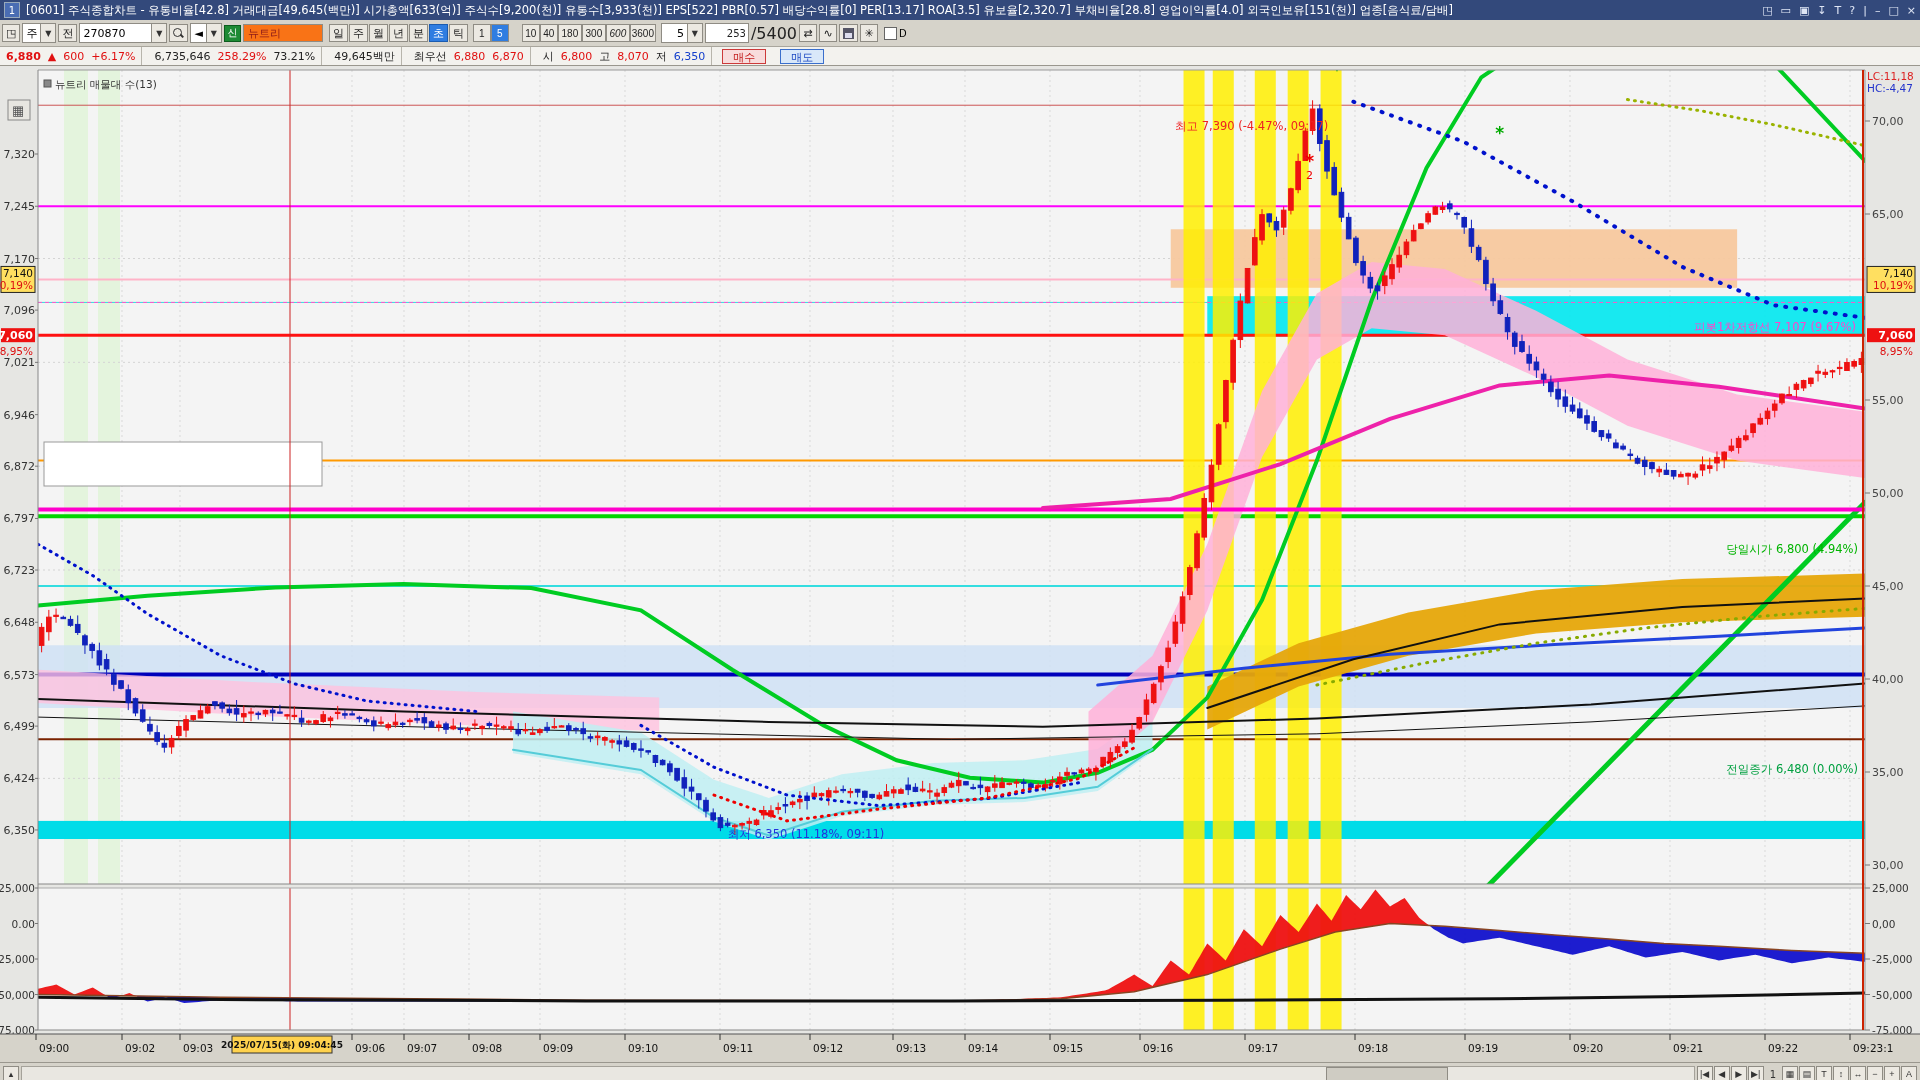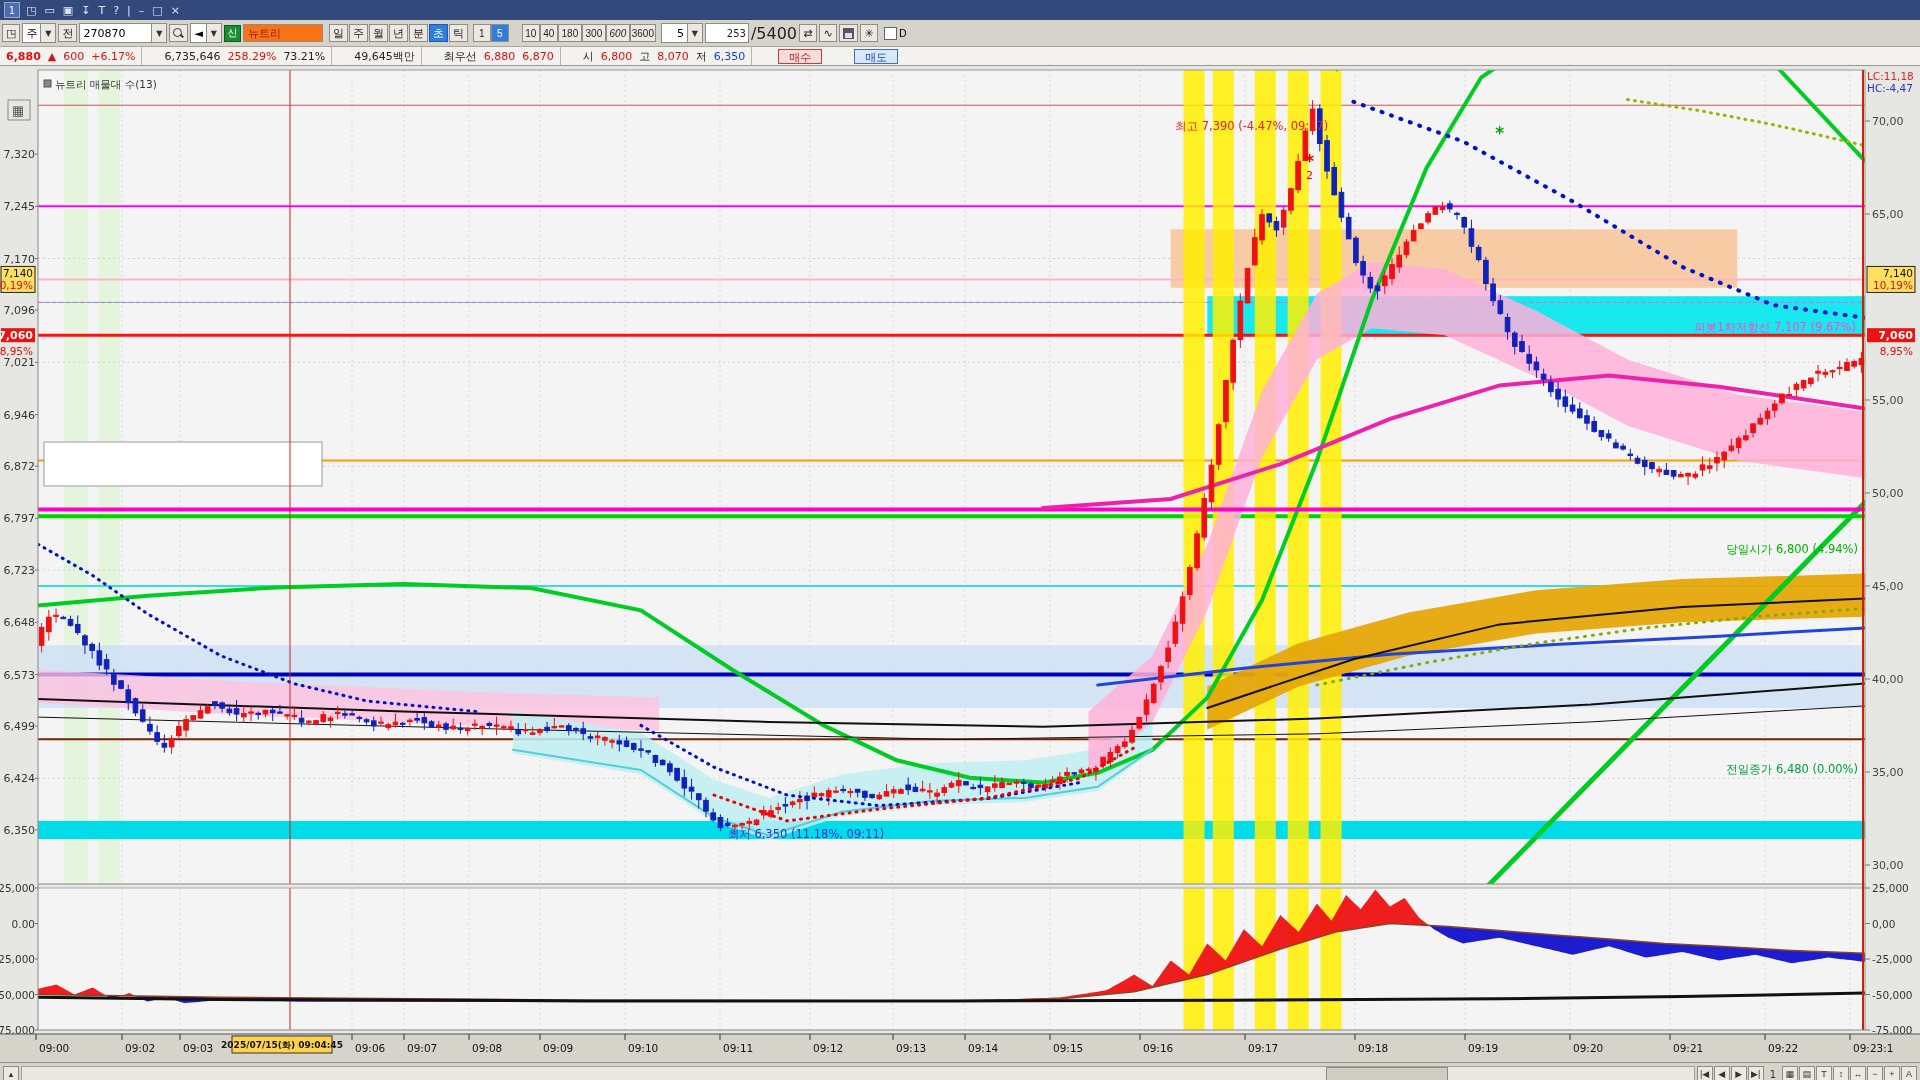--- a/index.html
+++ b/index.html
@@ -28,42 +28,43 @@
     align-items:center;justify-content:center;border:1px solid #0c5c1e;}
   .stockname{color:#8b1a1a;background:#f97316;border:1px solid #8f8c84;height:16px;min-width:70px;
     display:flex;align-items:center;padding:0 4px;font-size:11px;}
   .mag{width:11px;height:11px;position:relative;display:inline-block;}
   .mag::before{content:"";position:absolute;left:0;top:0;width:7px;height:7px;border:1.5px solid #333;border-radius:50%;}
   .mag::after{content:"";position:absolute;left:7px;top:7px;width:4px;height:1.5px;background:#333;transform:rotate(45deg);}
   .disk{width:11px;height:11px;background:#556;position:relative;display:inline-block;}
   .disk::after{content:"";position:absolute;left:2px;top:5px;width:7px;height:5px;background:#dde;}
   .chk{width:11px;height:11px;border:1px solid #666;background:#fff;display:inline-block;}
   .pricebar{height:18px;background:#f3f2ee;border-bottom:1px solid #9a978e;display:flex;
-    align-items:center;font-size:11px;gap:16px;}
+    align-items:center;font-size:11px;gap:6px;}
   .pricebar .seg{display:flex;align-items:center;height:100%;padding:0 6px;gap:7px;
     border-right:1px solid #b8b5ac;}
   .rd{color:#e01010;} .bl{color:#1540cc;} .bk{color:#222;}
   .buybtn{background:#f8dcdc;border:1px solid #cc3a3a;color:#c21a1a;font-size:11px;height:15px;
-    padding:0 10px;margin-left:10px;}
+    padding:0 10px;margin-left:4px;}
   .sellbtn{background:#d9e8f9;border:1px solid #3a6fcc;color:#1a46c2;font-size:11px;height:15px;
-    padding:0 10px;margin-left:16px;}
+    padding:0 10px;margin-left:8px;}
   #chartsvg{display:block;background:#e6e6e3;}
   .statusbar{height:22px;background:#d6d3ca;border-top:1px solid #9a978e;display:flex;
     align-items:center;font-size:10px;gap:2px;padding:0 3px;}
   .sbtn{background:#ece9e2;border:1px solid #8f8c84;height:16px;min-width:16px;display:flex;
     align-items:center;justify-content:center;font-size:9px;color:#333;padding:0 2px;}
   .strack{flex:1;height:14px;background:#e9e7e1;border:1px solid #a5a29a;position:relative;}
   .sthumb{position:absolute;left:78%;width:120px;top:0;height:12px;background:#cfccc3;border:1px solid #8f8c84;}
   .pagenum{font-size:10px;color:#333;padding:0 4px;}
 </style>
 </head>
 <body>
 
 <div class="titlebar">
   <span class="appbadge">1</span>
+  <span class="ttl">[0601] 주식종합차트 - 유통비율[42.8] 거래대금[49,645(백만)] 시가총액[633(억)] 주식수[9,200(천)] 유통수[3,933(천)] EPS[522] PBR[0.57] 배당수익률[0] PER[13.17] ROA[3.5] 유보율[2,320.7] 부채비율[28.8] 영업이익률[4.0] 외국인보유[151(천)] 업종[음식료/담배]</span>
   <span class="wicons">
       <span>◳</span>
       <span>▭</span>
       <span>▣</span>
       <span>↧</span>
       <span>T</span>
       <span>?</span>
       <span>|</span>
       <span>–</span>
       <span>□</span>

